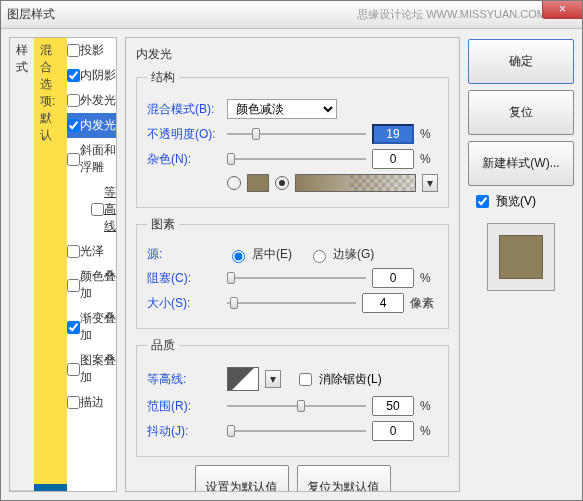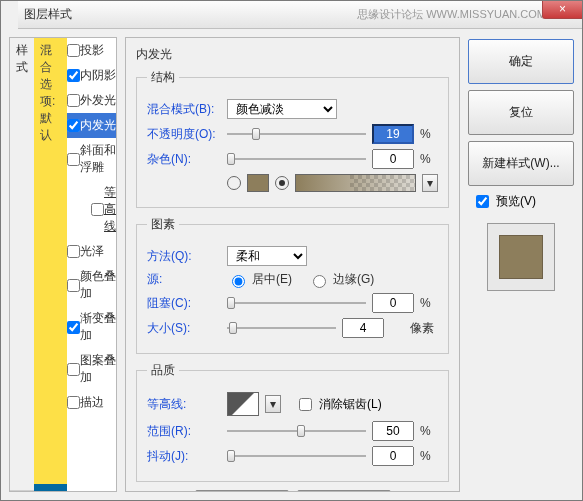--- a/index.html
+++ b/index.html
@@ -1,18 +1,18 @@
 <!DOCTYPE html>
 <html><head>
 <meta charset="utf-8">
 <style>
 * { box-sizing: border-box; font-family: "Microsoft YaHei", Tahoma, sans-serif; font-size: 12px; }
 body { margin: 0; background: #e8e8e8; }
 .window { width: 583px; height: 501px; background: #f0f0f0; border: 1px solid #7a7a7a; position: relative; }
-.titlebar { height: 28px; background: linear-gradient(#fdfdfd,#e4e4e4); border-bottom: 1px solid #c0c0c0; display: flex; align-items: center; padding: 0 6px; margin-left: 17px; }
+.titlebar { height: 28px; background: linear-gradient(#fdfdfd,#e4e4e4); border-bottom: 1px solid #c0c0c0; display: flex; align-items: center; padding: 0 6px; }
 .title { color: #333; }
 .watermark { position: absolute; right: 36px; top: 6px; color: #999; font-size: 11px; }
 .closebtn { position: absolute; right: 0; top: 0; width: 40px; height: 18px; background: linear-gradient(#e38080,#c83a3a); color: #fff; text-align: center; line-height: 16px; border: 1px solid #aa4444; border-top: none; border-right: none; border-radius: 0 0 0 3px; }
 .body { display: flex; padding: 8px; gap: 8px; height: calc(100% - 28px); }
 .left { width: 108px; border: 1px solid #b8b8b8; background: #fff; display: flex; flex-direction: row; }
 .left-head { background: #f0f0f0; border-bottom: 1px solid #d0d0d0; padding: 4px 6px; color: #333; }
 .left-sub { background: #fde047; border-bottom: 7px solid #0369a1; padding: 4px 6px; color: #444; }
 .left-item { padding: 4px 0; display: flex; align-items: center; color: #333; }
 .left-item.indent { padding-left: 24px; text-decoration: underline; }
 .left-item.selected { background: #3a76d6; color: #fff; }
@@ -145,24 +145,20 @@
           <div class="gradbox">
               <div class="gradpattern"></div>
             </div>
           <div class="dropbtn">▾</div>
         </div>
       </fieldset>
 
       <fieldset>
         <legend>图素</legend>
         <div class="row">
-          <span class="lbl">方法(Q):</span>
-          <select style="width:80px;"><option>柔和</option></select>
-        </div>
-        <div class="row">
           <span class="lbl">源:</span>
           <label class="radiocircle">
               <input type="radio" checked="" style=""> 
               <span>居中(E)</span>
             </label>
           <label class="radiocircle" style="margin-left:10px;">
               <input type="radio" style=""> 
               <span>边缘(G)</span>
             </label>
         </div>
@@ -175,21 +171,21 @@
           <input class="numbox" value="0" style="">
           <span class="pct">%</span>
         </div>
         <div class="row">
           <span class="lbl">大小(S):</span>
           <div class="slider">
               <div class="track"></div>
               <div class="thumb" style="left:2%;"></div>
             </div>
           <input class="numbox" value="4" style="">
-          <span class="pct" style="width:28px;margin-left:20px;">像素</span>
+          <span class="pct" style="width:28px;">像素</span>
         </div>
       </fieldset>
 
       <fieldset>
         <legend>品质</legend>
         <div class="row">
           <span class="lbl">等高线:</span>
           <div class="contour"></div>
           <div class="dropbtn">▾</div>
           <label class="mini-chk" style="margin-left:8px;">

